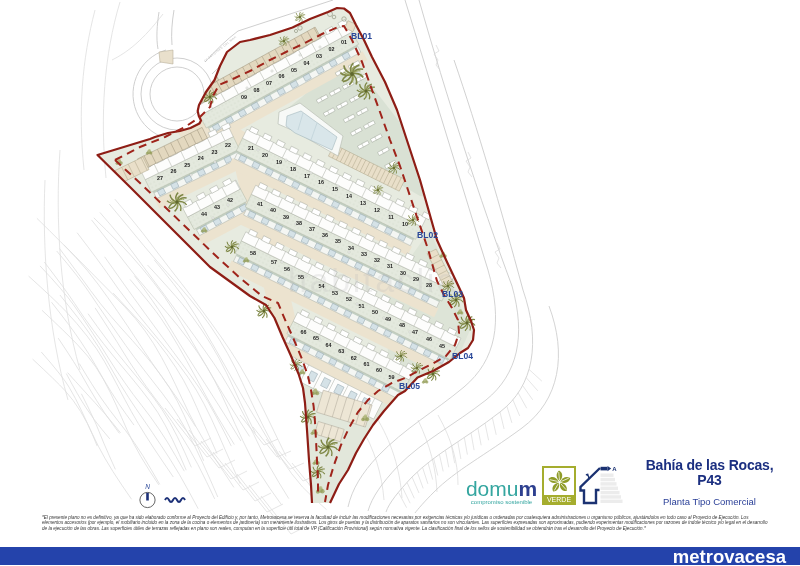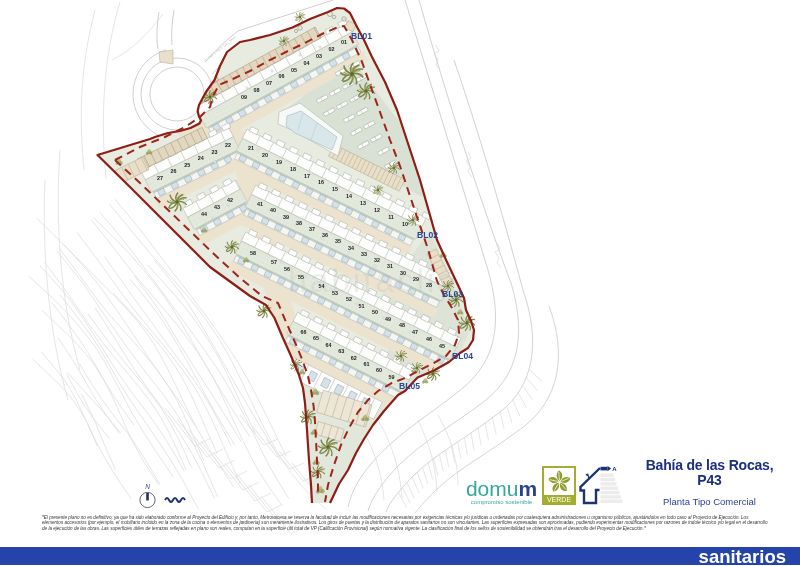--- a/index.html
+++ b/index.html
@@ -763,13 +763,13 @@
 </div>
 
 <div class="abs" style="left:42px;top:514.5px;width:730px;font-size:4.6px;font-style:italic;color:#333;line-height:5.9px;white-space:nowrap;overflow:hidden;">
 <div>*El presente plano no es definitivo, ya que ha sido elaborado conforme al Proyecto del Edificio y, por tanto, Metrovacesa se reserva la facultad de incluir las modificaciones necesarias por exigencias técnicas y/o jurídicas u ordenadas por cualesquiera administraciones u organismo públicos, ajustándolos en todo caso al Proyecto de Ejecución. Los</div>
 <div>elementos accesorios (por ejemplo, el mobiliario incluido en la zona de la cocina o elementos de jardinería) son meramente ilustrativos. Los giros de puertas y la distribución de aparatos sanitarios no son vinculantes. Las superficies expresadas son aproximadas, pudiendo experimentar modificaciones por razones de índole técnico y/o legal en el desarrollo</div>
 <div>de la ejecución de las obras. Las superficies útiles de terrazas reflejadas en plano son reales, computan en la superficie útil total de VP (Calificación Provisional) según normativa vigente. La clasificación final de los sellos de sostenibilidad se obtendrán tras el desarrollo del Proyecto de Ejecución.*</div>
 </div>
 
 <div class="abs" style="left:0;top:546.5px;width:800px;height:18.5px;background:#2443ab;"></div>
 
-<div class="abs" style="left:0;top:547px;width:786px;height:18px;color:#fff;font-size:18.5px;font-weight:bold;text-align:right;line-height:19px;letter-spacing:0px;">sanitarios</div>
+<div class="abs" style="left:0;top:547px;width:786px;height:18px;color:#fff;font-size:18.5px;font-weight:bold;text-align:right;line-height:19px;letter-spacing:0px;">metrovacesa</div>
 </div>
 </body></html>

